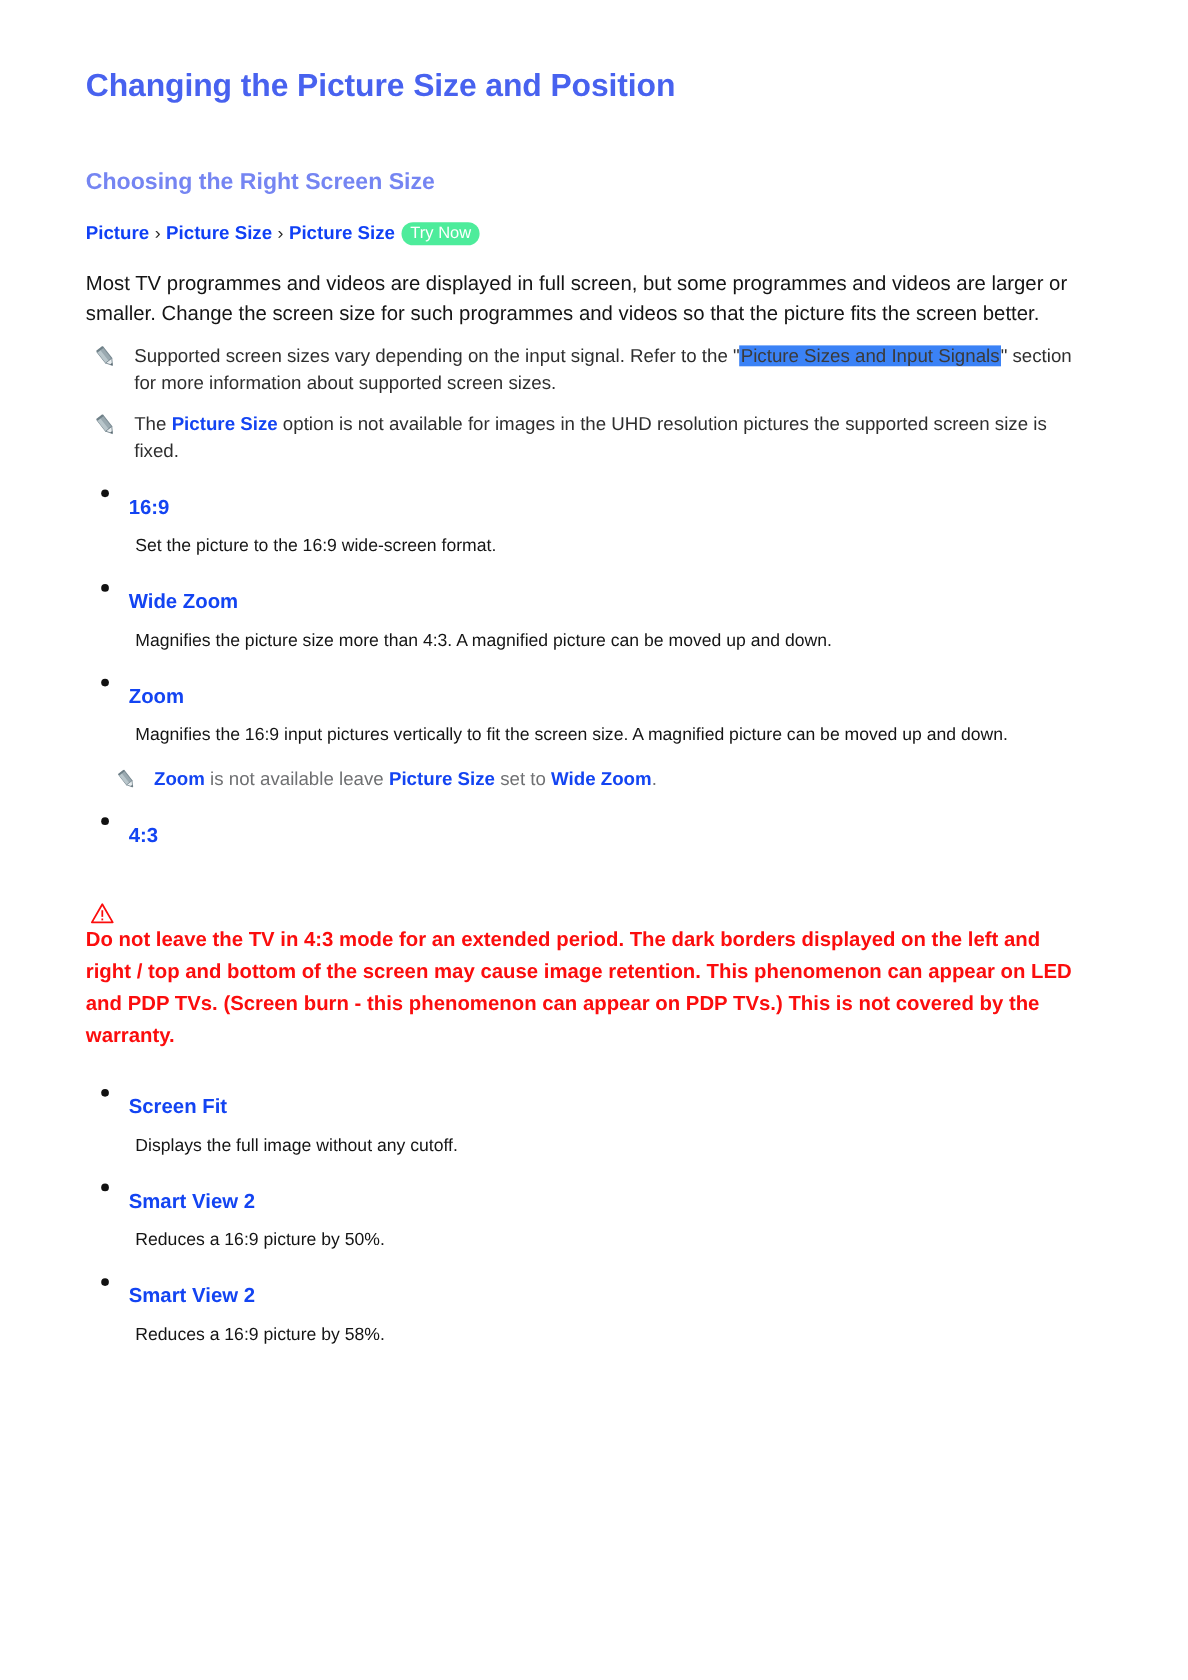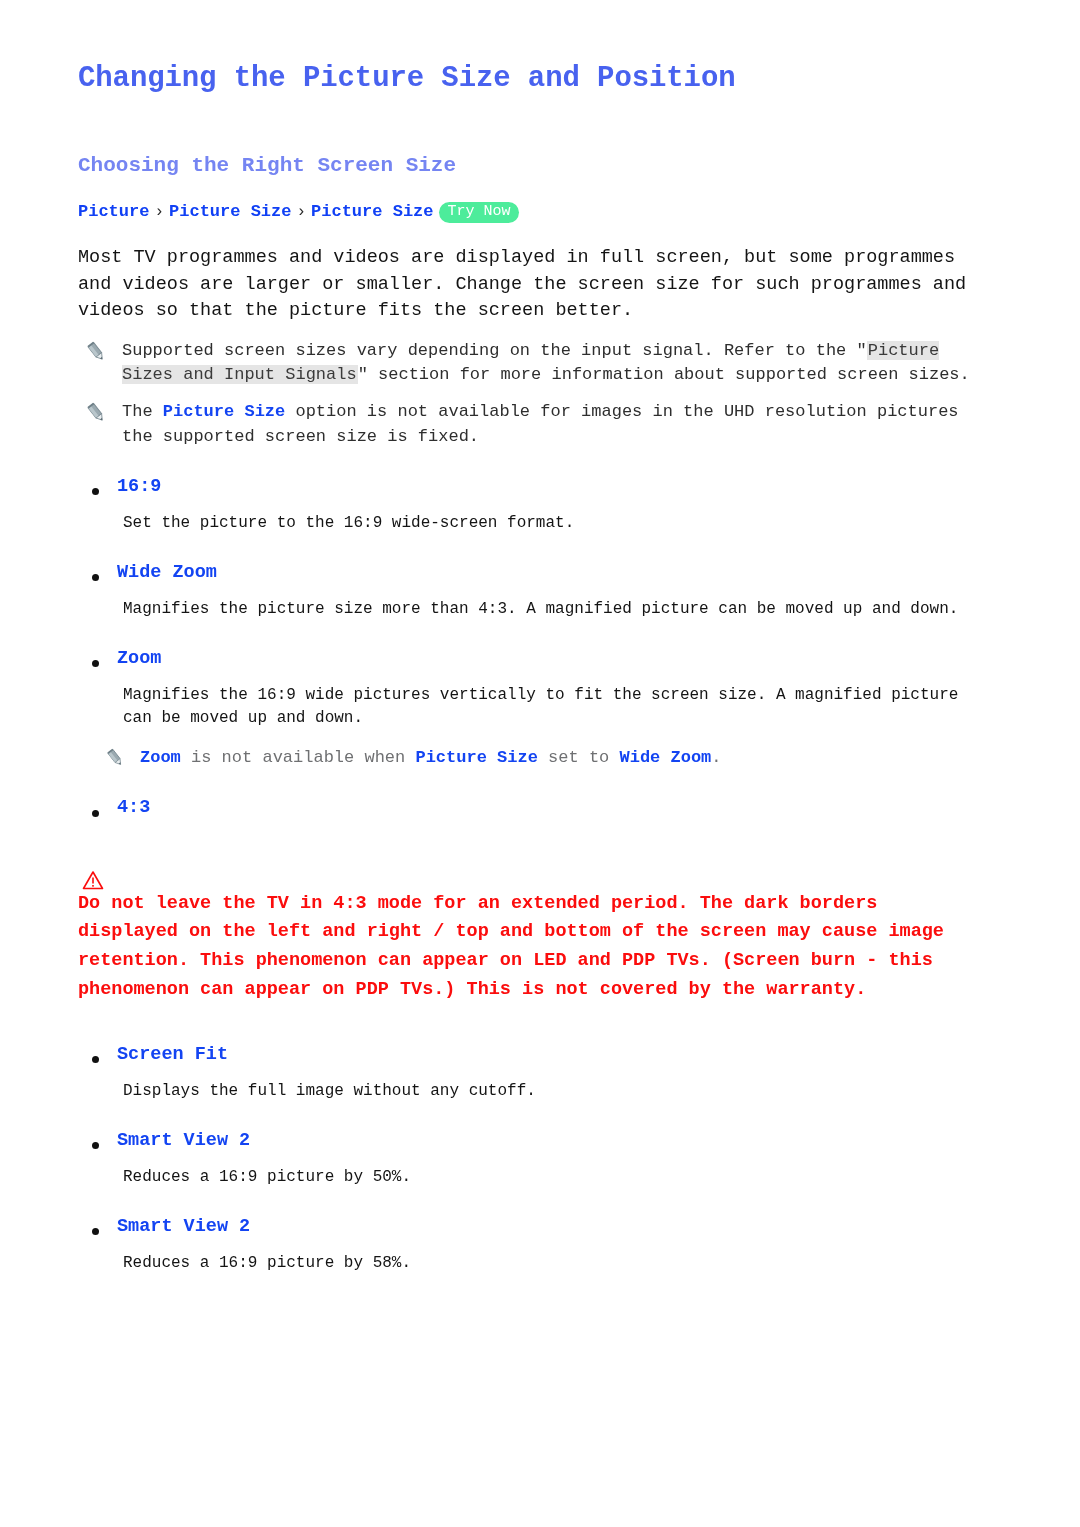--- a/index.html
+++ b/index.html
@@ -14,21 +14,20 @@
     color: #1a1a1a;
     -webkit-font-smoothing: none;
   }
 
   .page {
     position: relative;
     width: 1080px;
     height: 1200px;
     box-sizing: border-box;
     padding: 62px 92px 0 78px;
-    font-family: Liberation Mono, monospace;
   }
 
   
   .doc-title {
     font-size: 29px;
     font-weight: bold;
     color: #4862ef;
     letter-spacing: -0.1px;
     margin: 0 0 58px 0;
     line-height: 1.15;
@@ -108,33 +107,33 @@
     margin-top: 16px;
     margin-bottom: 16px;
   }
   .note.sub .note-body {
     color: #6f7072;
     font-size: 17px;
   }
   .note.sub .pencil-icon { margin-left: 0; margin-right: 14px; }
 
   .hl-yellow {
-    background: #e5e5e5;
+    background: #3b82f6;
     color: #3a3a3a;
     padding: 0 1px;
   }
   .blue-term {
     color: #1344f2;
     font-weight: bold;
   }
 
   
   .bullet-row {
     display: flex;
-    align-items: flex-end;
+    align-items: flex-start;
     margin: 26px 0 0 0;
   }
   .bullet-dot {
     width: 7px;
     height: 7px;
     border-radius: 50%;
     background: #111111;
     margin: 0 18px 0 14px;
     flex-shrink: 0;
     position: relative;
@@ -231,35 +230,35 @@
   <div class="bullet-row">
     <span class="bullet-dot"></span>
     <span class="bullet-label">Wide Zoom</span>
   </div>
   <div class="bullet-desc">Magnifies the picture size more than 4:3. A magnified picture can be moved up and down.</div>
 
   <div class="bullet-row">
     <span class="bullet-dot"></span>
     <span class="bullet-label">Zoom</span>
   </div>
-  <div class="bullet-desc">Magnifies the 16:9 wide pictures vertically to fit the screen size. A magnified picture can be moved up and down.</div>
+  <div class="bullet-desc">Magnifies the 16:9 input pictures vertically to fit the screen size. A magnified picture can be moved up and down.</div>
 
   <div class="note sub">
     <span class="pencil-icon">
       <svg width="18" height="20" viewBox="0 0 20 22">
         <g transform="rotate(-38 10 11)">
           <rect x="7" y="2" width="7" height="13" fill="#9aa9b0" stroke="#7d8d95" stroke-width="1"></rect>
           <rect x="7" y="2" width="3.4" height="13" fill="#b9c6cb"></rect>
           <polygon points="7,15 14,15 10.5,20.5" fill="#e9eef0" stroke="#7d8d95" stroke-width="0.8"></polygon>
           <polygon points="9.2,18.5 11.8,18.5 10.5,20.5" fill="#5b6a72"></polygon>
           <rect x="7" y="1" width="7" height="2" fill="#6f8088"></rect>
         </g>
       </svg>
     </span>
-    <span class="note-body"><span class="blue-term">Zoom</span><span> is not available when </span><span class="blue-term">Picture Size</span><span> set to </span><span class="blue-term">Wide Zoom</span><span>.</span></span>
+    <span class="note-body"><span class="blue-term">Zoom</span><span> is not available leave </span><span class="blue-term">Picture Size</span><span> set to </span><span class="blue-term">Wide Zoom</span><span>.</span></span>
   </div>
 
   <div class="bullet-row">
     <span class="bullet-dot"></span>
     <span class="bullet-label">4:3</span>
   </div>
 
   <div class="warning">
     <span class="warn-icon">
       <svg width="22" height="20" viewBox="0 0 22 20">

